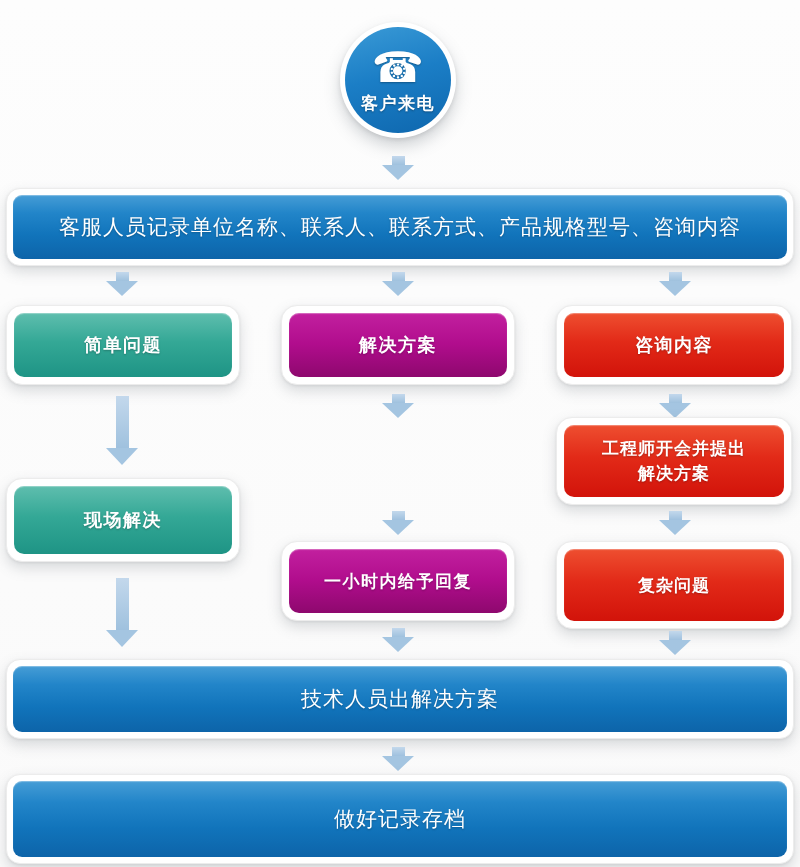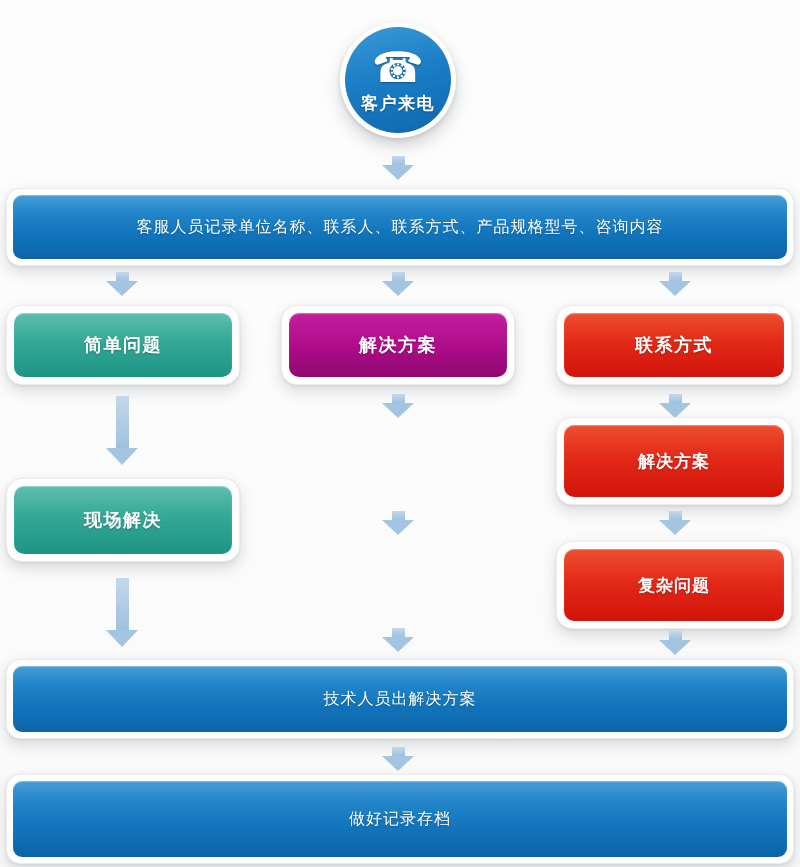--- a/index.html
+++ b/index.html
@@ -26,21 +26,21 @@
   .panel.card{border-radius:16px;padding:7px;}
   .fill{
     width:100%;height:100%;
     box-sizing:border-box;
     display:flex;flex-direction:column;
     align-items:center;justify-content:center;
     color:#fff;
     text-shadow:0 1px 2px rgba(0,0,0,.25);
     box-shadow:inset 0 1px 1px rgba(255,255,255,.35);
   }
-  .panel.wide .fill{border-radius:9px;font-size:16px;letter-spacing:1px;}
+  .panel.wide .fill{border-radius:9px;font-size:21px;letter-spacing:1px;}
   .panel.card .fill{border-radius:10px;font-size:18px;letter-spacing:1.5px;font-weight:bold;}
   .fill .line{line-height:25px;font-size:17px;letter-spacing:1px;}
   .fill-blue{background:linear-gradient(180deg,#469dd6 0%,#2285c9 28%,#1174bb 62%,#0d64a9 100%);}
   .fill-teal{background:linear-gradient(180deg,#5fbeae 0%,#34a896 45%,#1e9485 100%);}
   .fill-magenta{background:linear-gradient(180deg,#c2209f 0%,#b10d8d 48%,#8e086e 100%);}
   .fill-red{background:linear-gradient(180deg,#ee4f30 0%,#e22a18 45%,#d2130a 100%);}
   
   .start-outer{
     position:absolute;left:340px;top:22px;
     width:116px;height:116px;border-radius:50%;
@@ -106,21 +106,21 @@
     <div class="head"></div>
   </div>
 
   <div class="panel card" style="left:6px;top:305px;width:234px;height:80px;">
     <div class="fill fill-teal">简单问题</div>
   </div>
   <div class="panel card" style="left:281px;top:305px;width:234px;height:80px;">
     <div class="fill fill-magenta">解决方案</div>
   </div>
   <div class="panel card" style="left:556px;top:305px;width:236px;height:80px;">
-    <div class="fill fill-red">联系方式</div>
+    <div class="fill fill-red">咨询内容</div>
   </div>
 
   <div class="arrow lg" style="left:106px;top:396px;">
     <div class="stem"></div>
     <div class="head"></div>
   </div>
   <div class="panel card" style="left:6px;top:478px;width:234px;height:84px;">
     <div class="fill fill-teal">现场解决</div>
   </div>
   <div class="arrow lg" style="left:106px;top:578px;">
@@ -129,31 +129,35 @@
   </div>
 
   <div class="arrow sm" style="left:382px;top:394px;">
     <div class="stem"></div>
     <div class="head"></div>
   </div>
   <div class="arrow sm" style="left:382px;top:511px;">
     <div class="stem"></div>
     <div class="head"></div>
   </div>
+  <div class="panel card" style="left:281px;top:541px;width:234px;height:80px;">
+    <div class="fill fill-magenta" style="font-size:17px;">一小时内给予回复</div>
+  </div>
   <div class="arrow sm" style="left:382px;top:628px;">
     <div class="stem"></div>
     <div class="head"></div>
   </div>
 
   <div class="arrow sm" style="left:659px;top:394px;">
     <div class="stem"></div>
     <div class="head"></div>
   </div>
   <div class="panel card" style="left:556px;top:417px;width:236px;height:88px;">
     <div class="fill fill-red">
+      <div class="line">工程师开会并提出</div>
       <div class="line">解决方案</div>
     </div>
   </div>
   <div class="arrow sm" style="left:659px;top:511px;">
     <div class="stem"></div>
     <div class="head"></div>
   </div>
   <div class="panel card" style="left:556px;top:541px;width:236px;height:88px;">
     <div class="fill fill-red">
       <div class="line">复杂问题</div>

